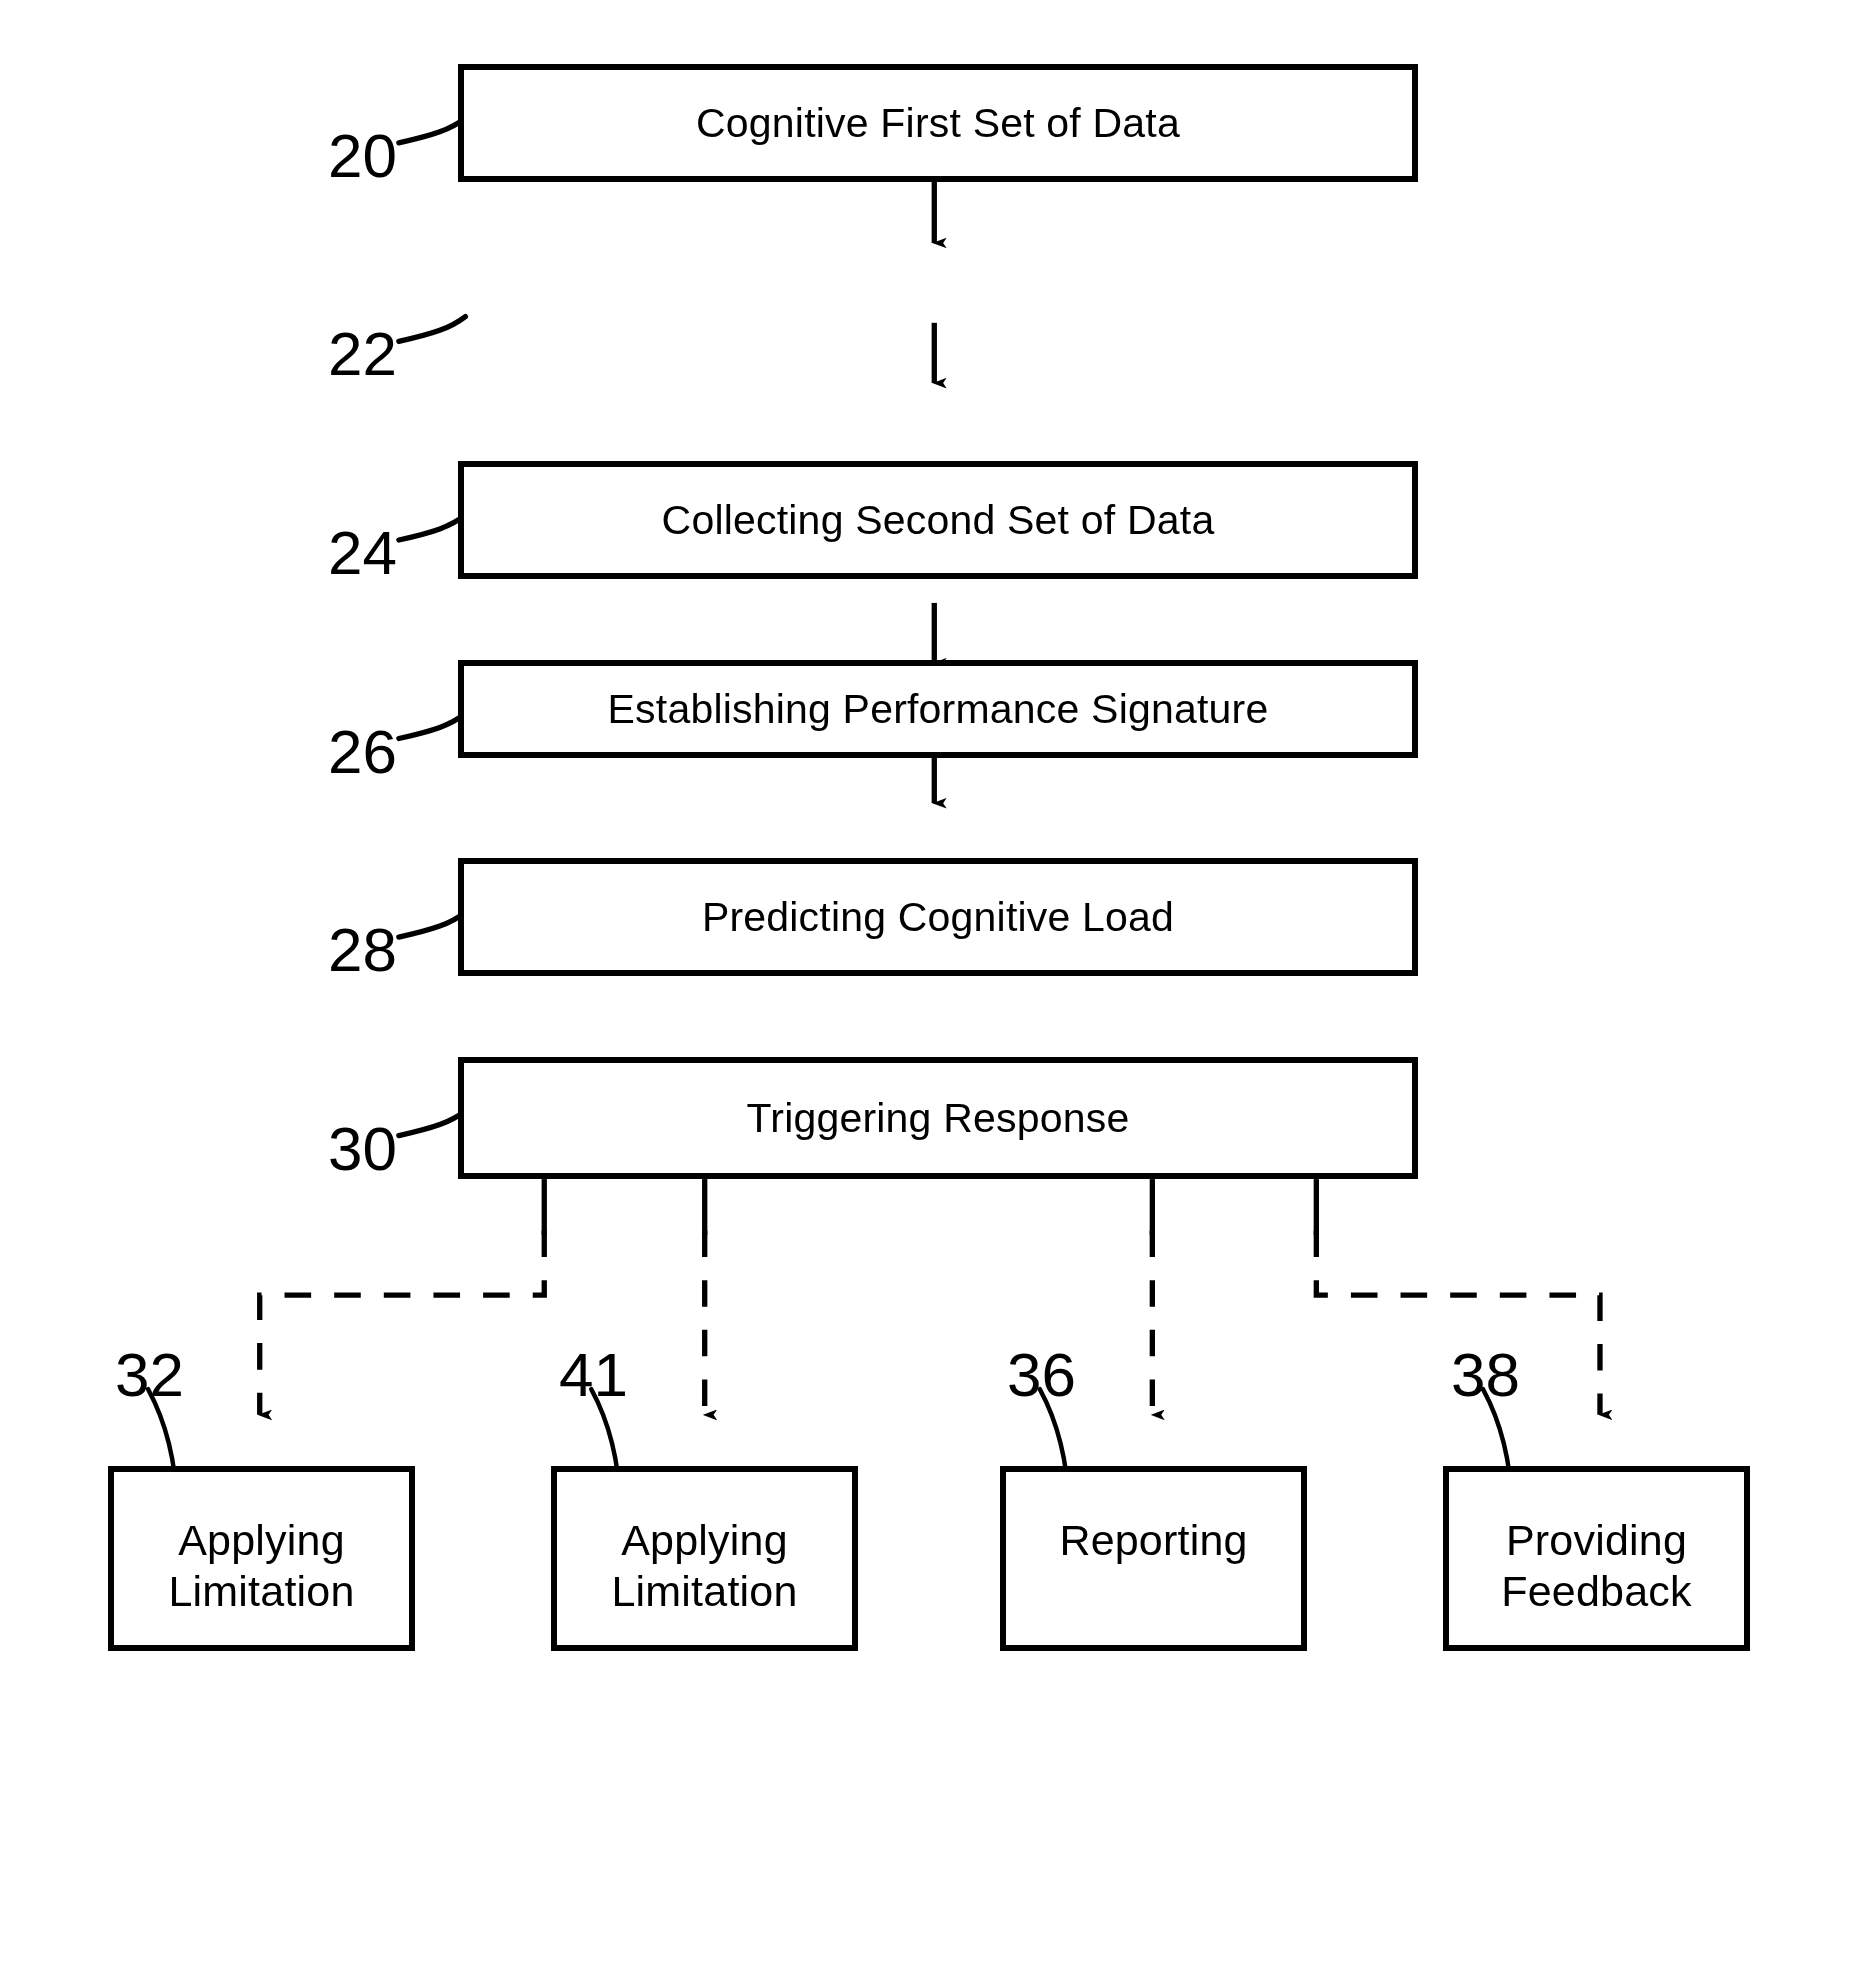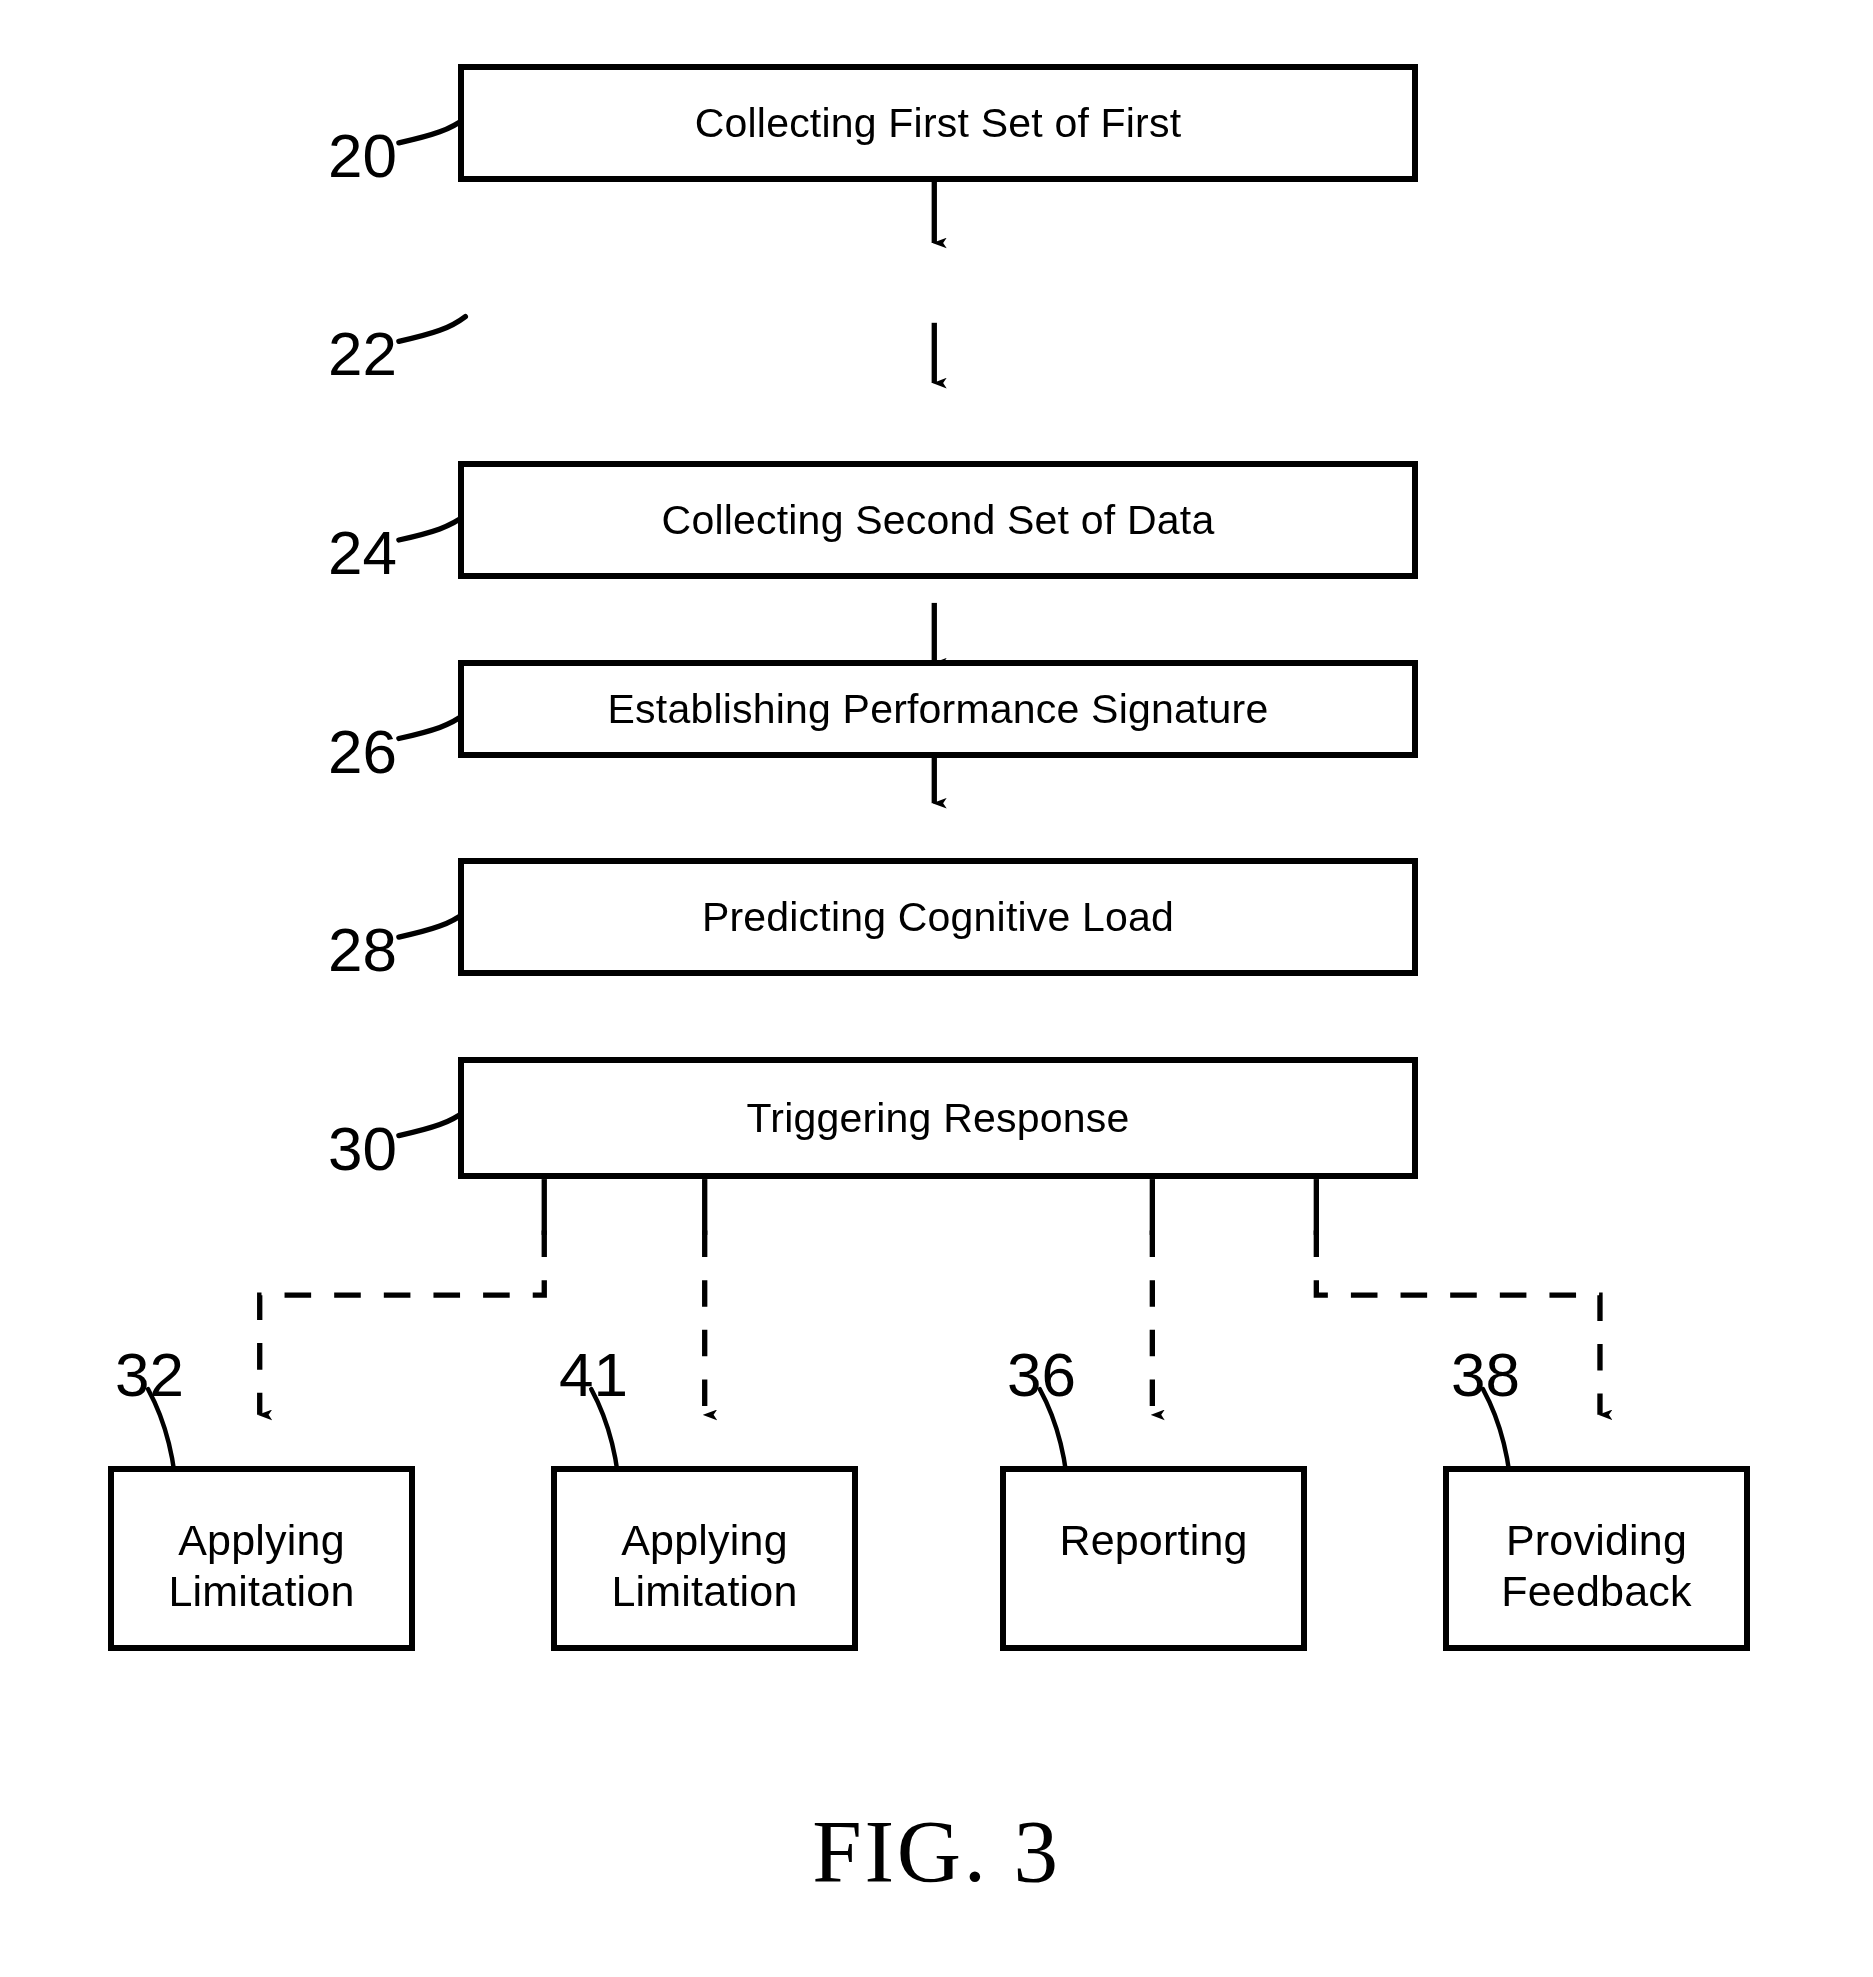--- a/index.html
+++ b/index.html
@@ -110,21 +110,21 @@
 
     <g stroke="#000000" stroke-width="5" fill="none" stroke-linecap="round">
       <path d="M 167,1567 C 185,1600 198,1640 200,1700"></path>
       <path d="M 667,1567 C 685,1600 698,1640 700,1700"></path>
       <path d="M 1173,1567 C 1191,1600 1204,1640 1206,1700"></path>
       <path d="M 1673,1567 C 1691,1600 1704,1640 1706,1700"></path>
     </g>
   </svg>
 
   <div class="node-box" style="left:458px; top:64px; width:960px; height:118px;">
-    <span>Collecting First Set of First</span>
+    <span>Cognitive First Set of Data</span>
   </div>
   <div class="ref-num" style="left:328px; top:120px;">20</div>
 
   <div class="ref-num" style="left:328px; top:318px;">22</div>
 
   <div class="node-box" style="left:458px; top:461px; width:960px; height:118px;">
     <span>Collecting Second Set of Data</span>
   </div>
   <div class="ref-num" style="left:328px; top:517px;">24</div>
 
@@ -167,16 +167,15 @@
   <div class="ref-num" style="left:1007px; top:1339px;">36</div>
 
   <div class="node-box leaf" style="left:1443px; top:1466px; width:307px; height:185px;">
     <span>
       <span>Providing</span><br>
       <span>Feedback</span>
     </span>
   </div>
   <div class="ref-num" style="left:1451px; top:1339px;">38</div>
 
-  <div class="fig-caption">FIG. 3</div>
 
 </div>
 
 
 </body></html>

